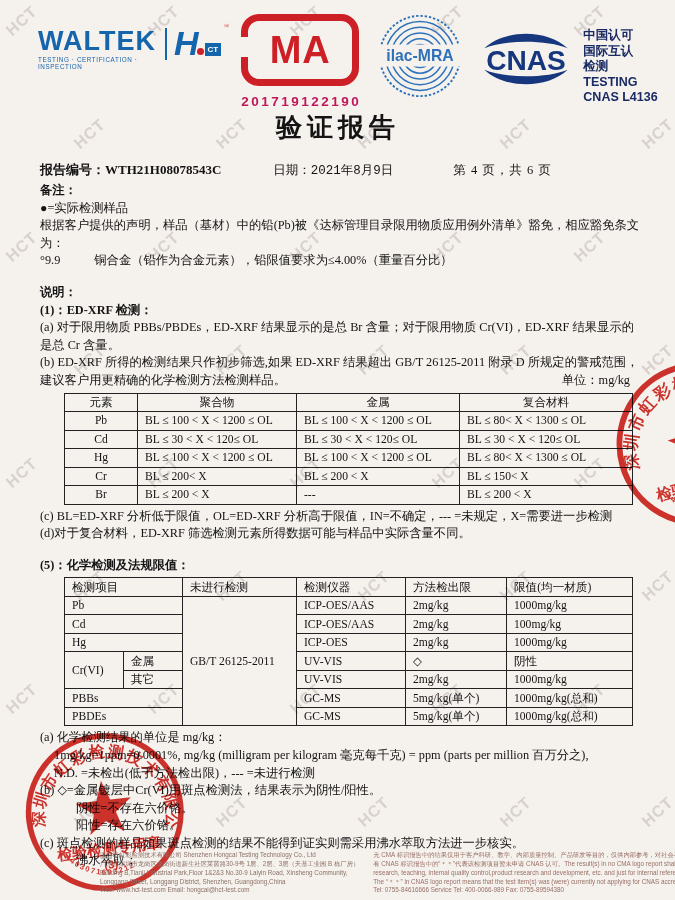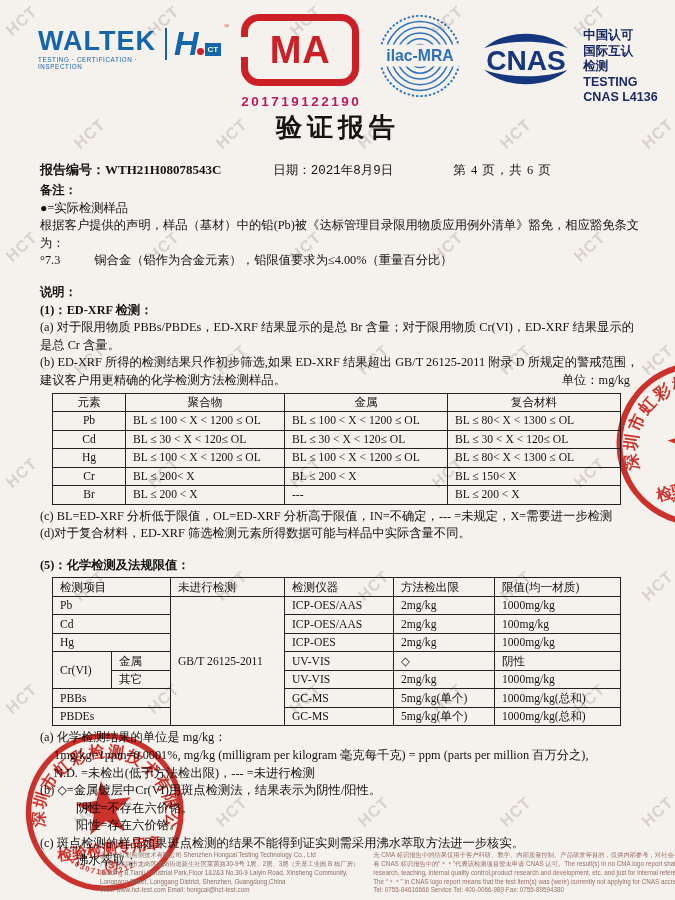--- a/index.html
+++ b/index.html
@@ -42,21 +42,21 @@
   .info-row{display:flex;align-items:baseline;font-size:12.5px;margin-bottom:3px;}
   .info-no{font-weight:bold;font-size:13px;}
   .info-date{margin-left:52px;font-family:Liberation Mono, monospace;}
   .info-page{margin-left:60px;letter-spacing:1px;}
   .ln{font-size:12.3px;line-height:17.6px;white-space:nowrap;}
   .bold{font-weight:bold;}.gap14{height:14px;}
   .exemp-no{margin-right:34px;}
   .split{display:flex;justify-content:space-between;}
   .unit-note{margin-right:6px;}
   
-  table{border-collapse:collapse;table-layout:fixed;margin:3px 0 3px 12px;}
+  table{border-collapse:collapse;table-layout:fixed;margin:3px 0 3px 24px;}
   td,th{border:1px solid #222;font-size:11.6px;font-weight:normal;padding:0 7px;height:17.5px;overflow:hidden;white-space:nowrap;}
   th{text-align:center;}
   .t1 td.el{text-align:center;}
   .t2 td,.t2 th{text-align:left;}
   .t2 td.mid{vertical-align:middle;}
   
   .stamp{position:absolute;pointer-events:none;mix-blend-mode:multiply;opacity:.93;}
   .stamp-bl{left:24px;top:731px;width:162px;transform:rotate(-7deg);}
   .stamp-r{right:-108px;top:360px;width:168px;transform:rotate(-16deg);}
   
@@ -174,21 +174,21 @@
     <div class="info-row">
       <span class="info-no"><span>报告编号：</span><span>WTH21H08078543C</span></span>
       <span class="info-date"><span>日期：</span><span>2021年8月9日</span></span>
       <span class="info-page">第 4 页，共 6 页</span>
     </div>
 
     <div class="ln bold">备注：</div>
     <div class="ln">●=实际检测样品</div>
     <div class="ln">根据客户提供的声明，样品（基材）中的铅(Pb)被《达标管理目录限用物质应用例外清单》豁免，相应豁免条文</div>
     <div class="ln">为：</div>
-    <div class="ln"><span class="exemp-no">°7.3</span><span>铜合金（铅作为合金元素），铅限值要求为≤4.00%（重量百分比）</span></div>
+    <div class="ln"><span class="exemp-no">°9.9</span><span>铜合金（铅作为合金元素），铅限值要求为≤4.00%（重量百分比）</span></div>
 
     <div class="gap14"></div>
 
     <div class="ln bold">说明：</div>
     <div class="ln bold">(1)：ED-XRF 检测：</div>
     <div class="ln">(a) 对于限用物质 PBBs/PBDEs，ED-XRF 结果显示的是总 Br 含量；对于限用物质 Cr(VI)，ED-XRF 结果显示的</div>
     <div class="ln">是总 Cr 含量。</div>
     <div class="ln">(b) ED-XRF 所得的检测结果只作初步筛选,如果 ED-XRF 结果超出 GB/T 26125-2011 附录 D 所规定的警戒范围，</div>
     <div class="ln split">
       <span>建议客户用更精确的化学检测方法检测样品。</span>

